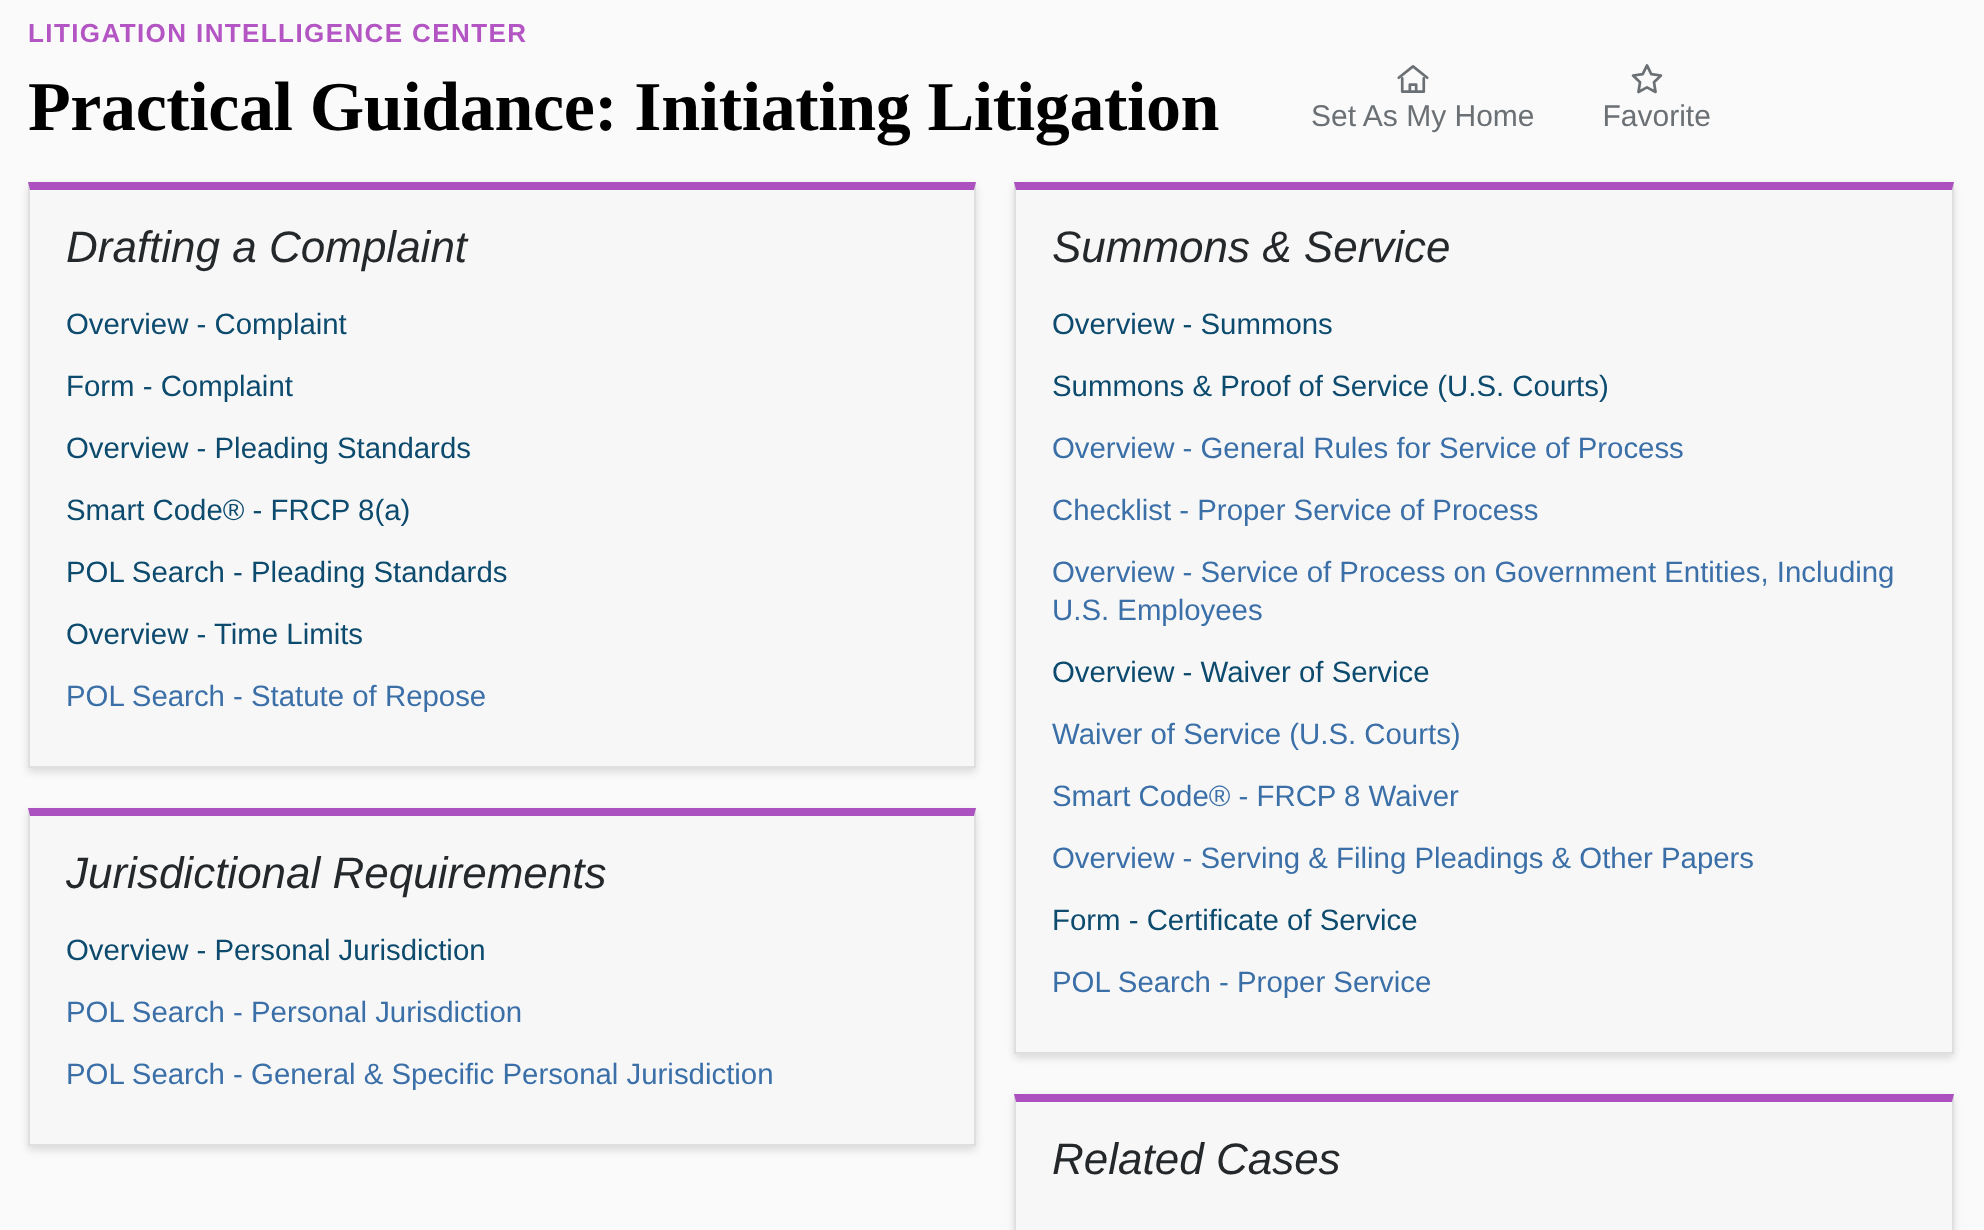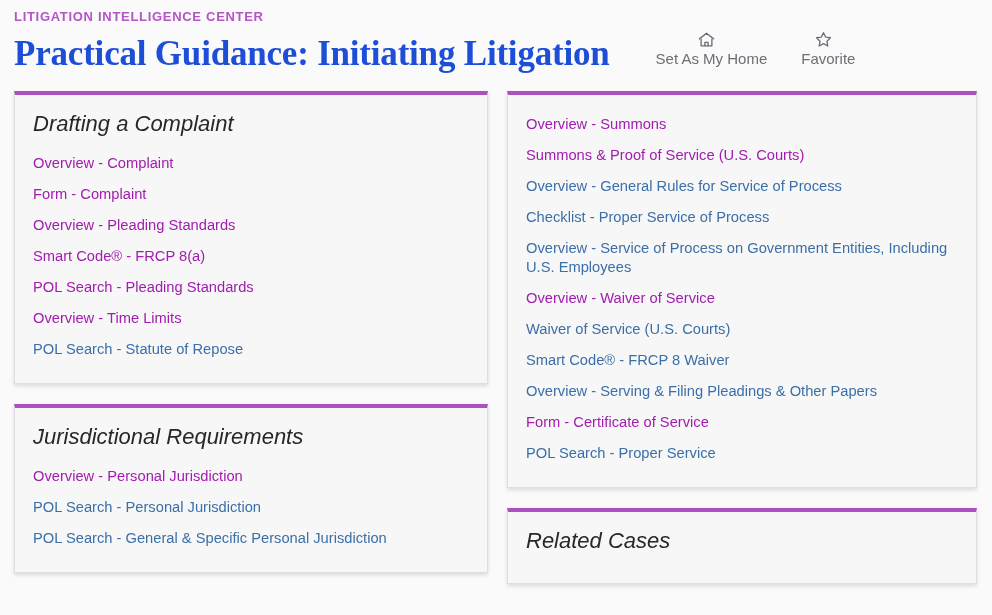--- a/index.html
+++ b/index.html
@@ -40,21 +40,21 @@
   }
   .title-row {
     display: flex;
     align-items: flex-end;
     justify-content: flex-start;
   }
   .page-title {
     font-family: "Liberation Serif", "DejaVu Serif", serif;
     font-size: 35px;
     font-weight: bold;
-    color: #1d4ed8;
+    color: #000000;
     line-height: 44px;
     margin: 0;
     letter-spacing: -0.2px;
     white-space: nowrap;
   }
   .header-actions {
     display: flex;
     align-items: center;
     margin-left: 46px;
     padding-bottom: 7px;
@@ -120,21 +120,21 @@
   }
   .link-list li { margin: 0; padding: 0; }
   .card-link {
     display: block;
     font-size: 14.7px;
     line-height: 19px;
     padding: 6px 0;
     text-decoration: none;
     cursor: pointer;
   }
-  .card-link.visited  { color: #a21caf; }
+  .card-link.visited  { color: #0c4a6e; }
   .card-link.unvisited{ color: #3b6fa8; }
 </style>
 </head>
 <body>
 
 <div class="page">
 
   <div class="header">
     <div class="eyebrow">LITIGATION INTELLIGENCE CENTER</div>
     <div class="title-row">
@@ -202,20 +202,21 @@
               <a class="card-link unvisited">POL Search - Personal Jurisdiction</a>
             </li>
             <li>
               <a class="card-link unvisited">POL Search - General &amp; Specific Personal Jurisdiction</a>
             </li>
           </ul>
         </div>
       </div>
     <div class="col col-right" id="col-right">
         <div class="card">
+          <h2 class="card-title">Summons &amp; Service</h2>
           <ul class="link-list">
             <li>
               <a class="card-link visited">Overview - Summons</a>
             </li>
             <li>
               <a class="card-link visited">Summons &amp; Proof of Service (U.S. Courts)</a>
             </li>
             <li>
               <a class="card-link unvisited">Overview - General Rules for Service of Process</a>
             </li>

